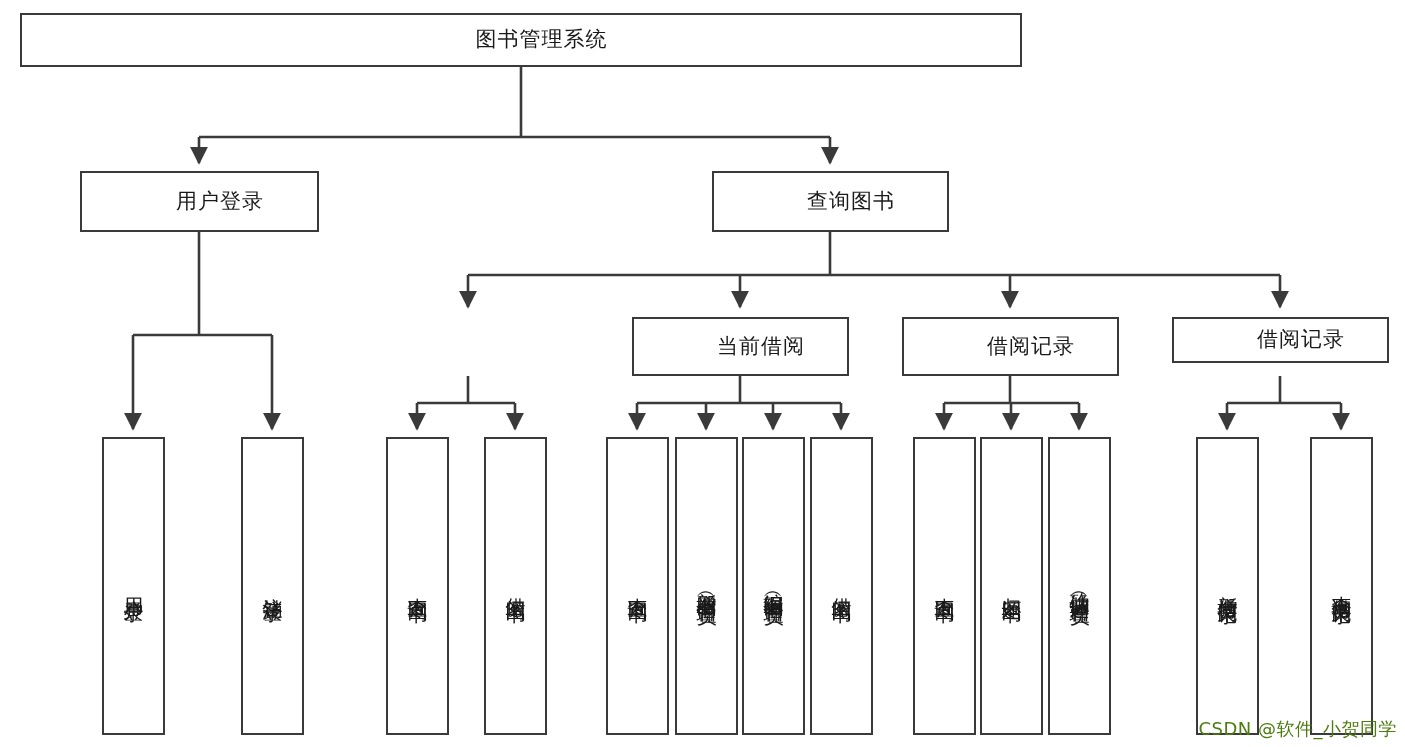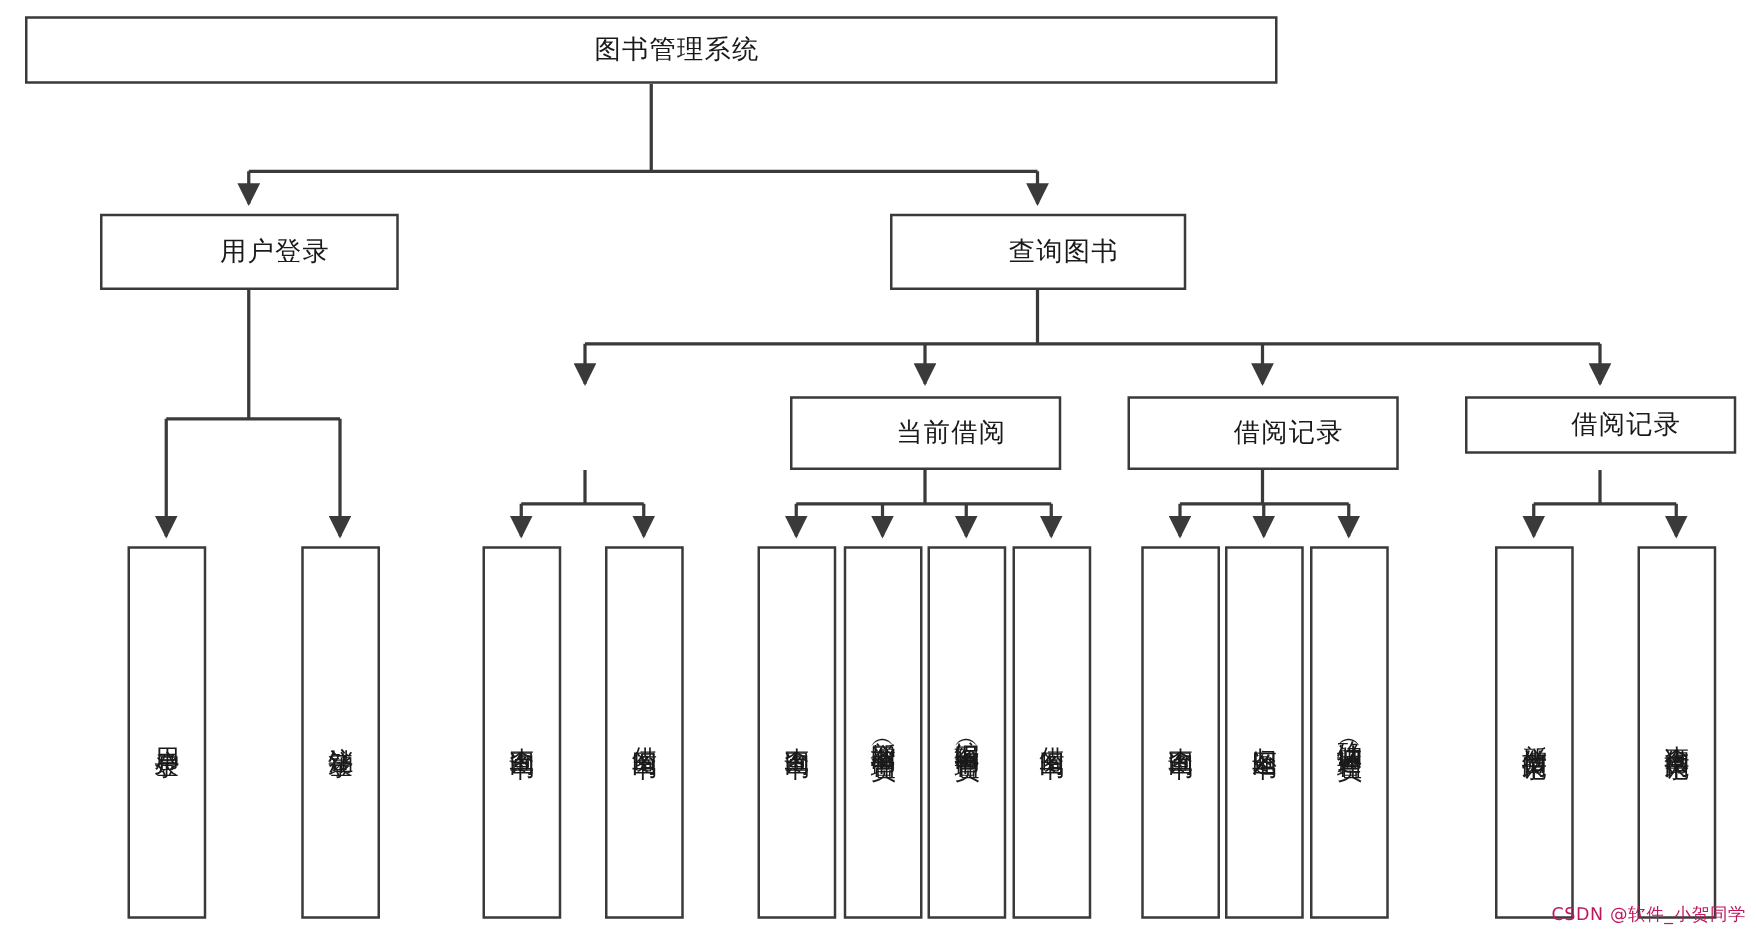--- a/index.html
+++ b/index.html
@@ -53,22 +53,22 @@
     font-size: 20px;
     line-height: 1.45;
     letter-spacing: 2px;
     white-space: nowrap;
     text-align: center;
   }
   .watermark {
     position: absolute;
     right: 8px;
     bottom: 6px;
-    font-size: 14px;
-    color: #be185d;
+    font-size: 18px;
+    color: #4d7c0f;
     white-space: nowrap;
     letter-spacing: 0.5px;
   }
 </style>
 </head>
 <body>
 
 <div id="canvas">
 
   <svg class="wires" viewBox="0 0 1405 747" xmlns="http://www.w3.org/2000/svg">

